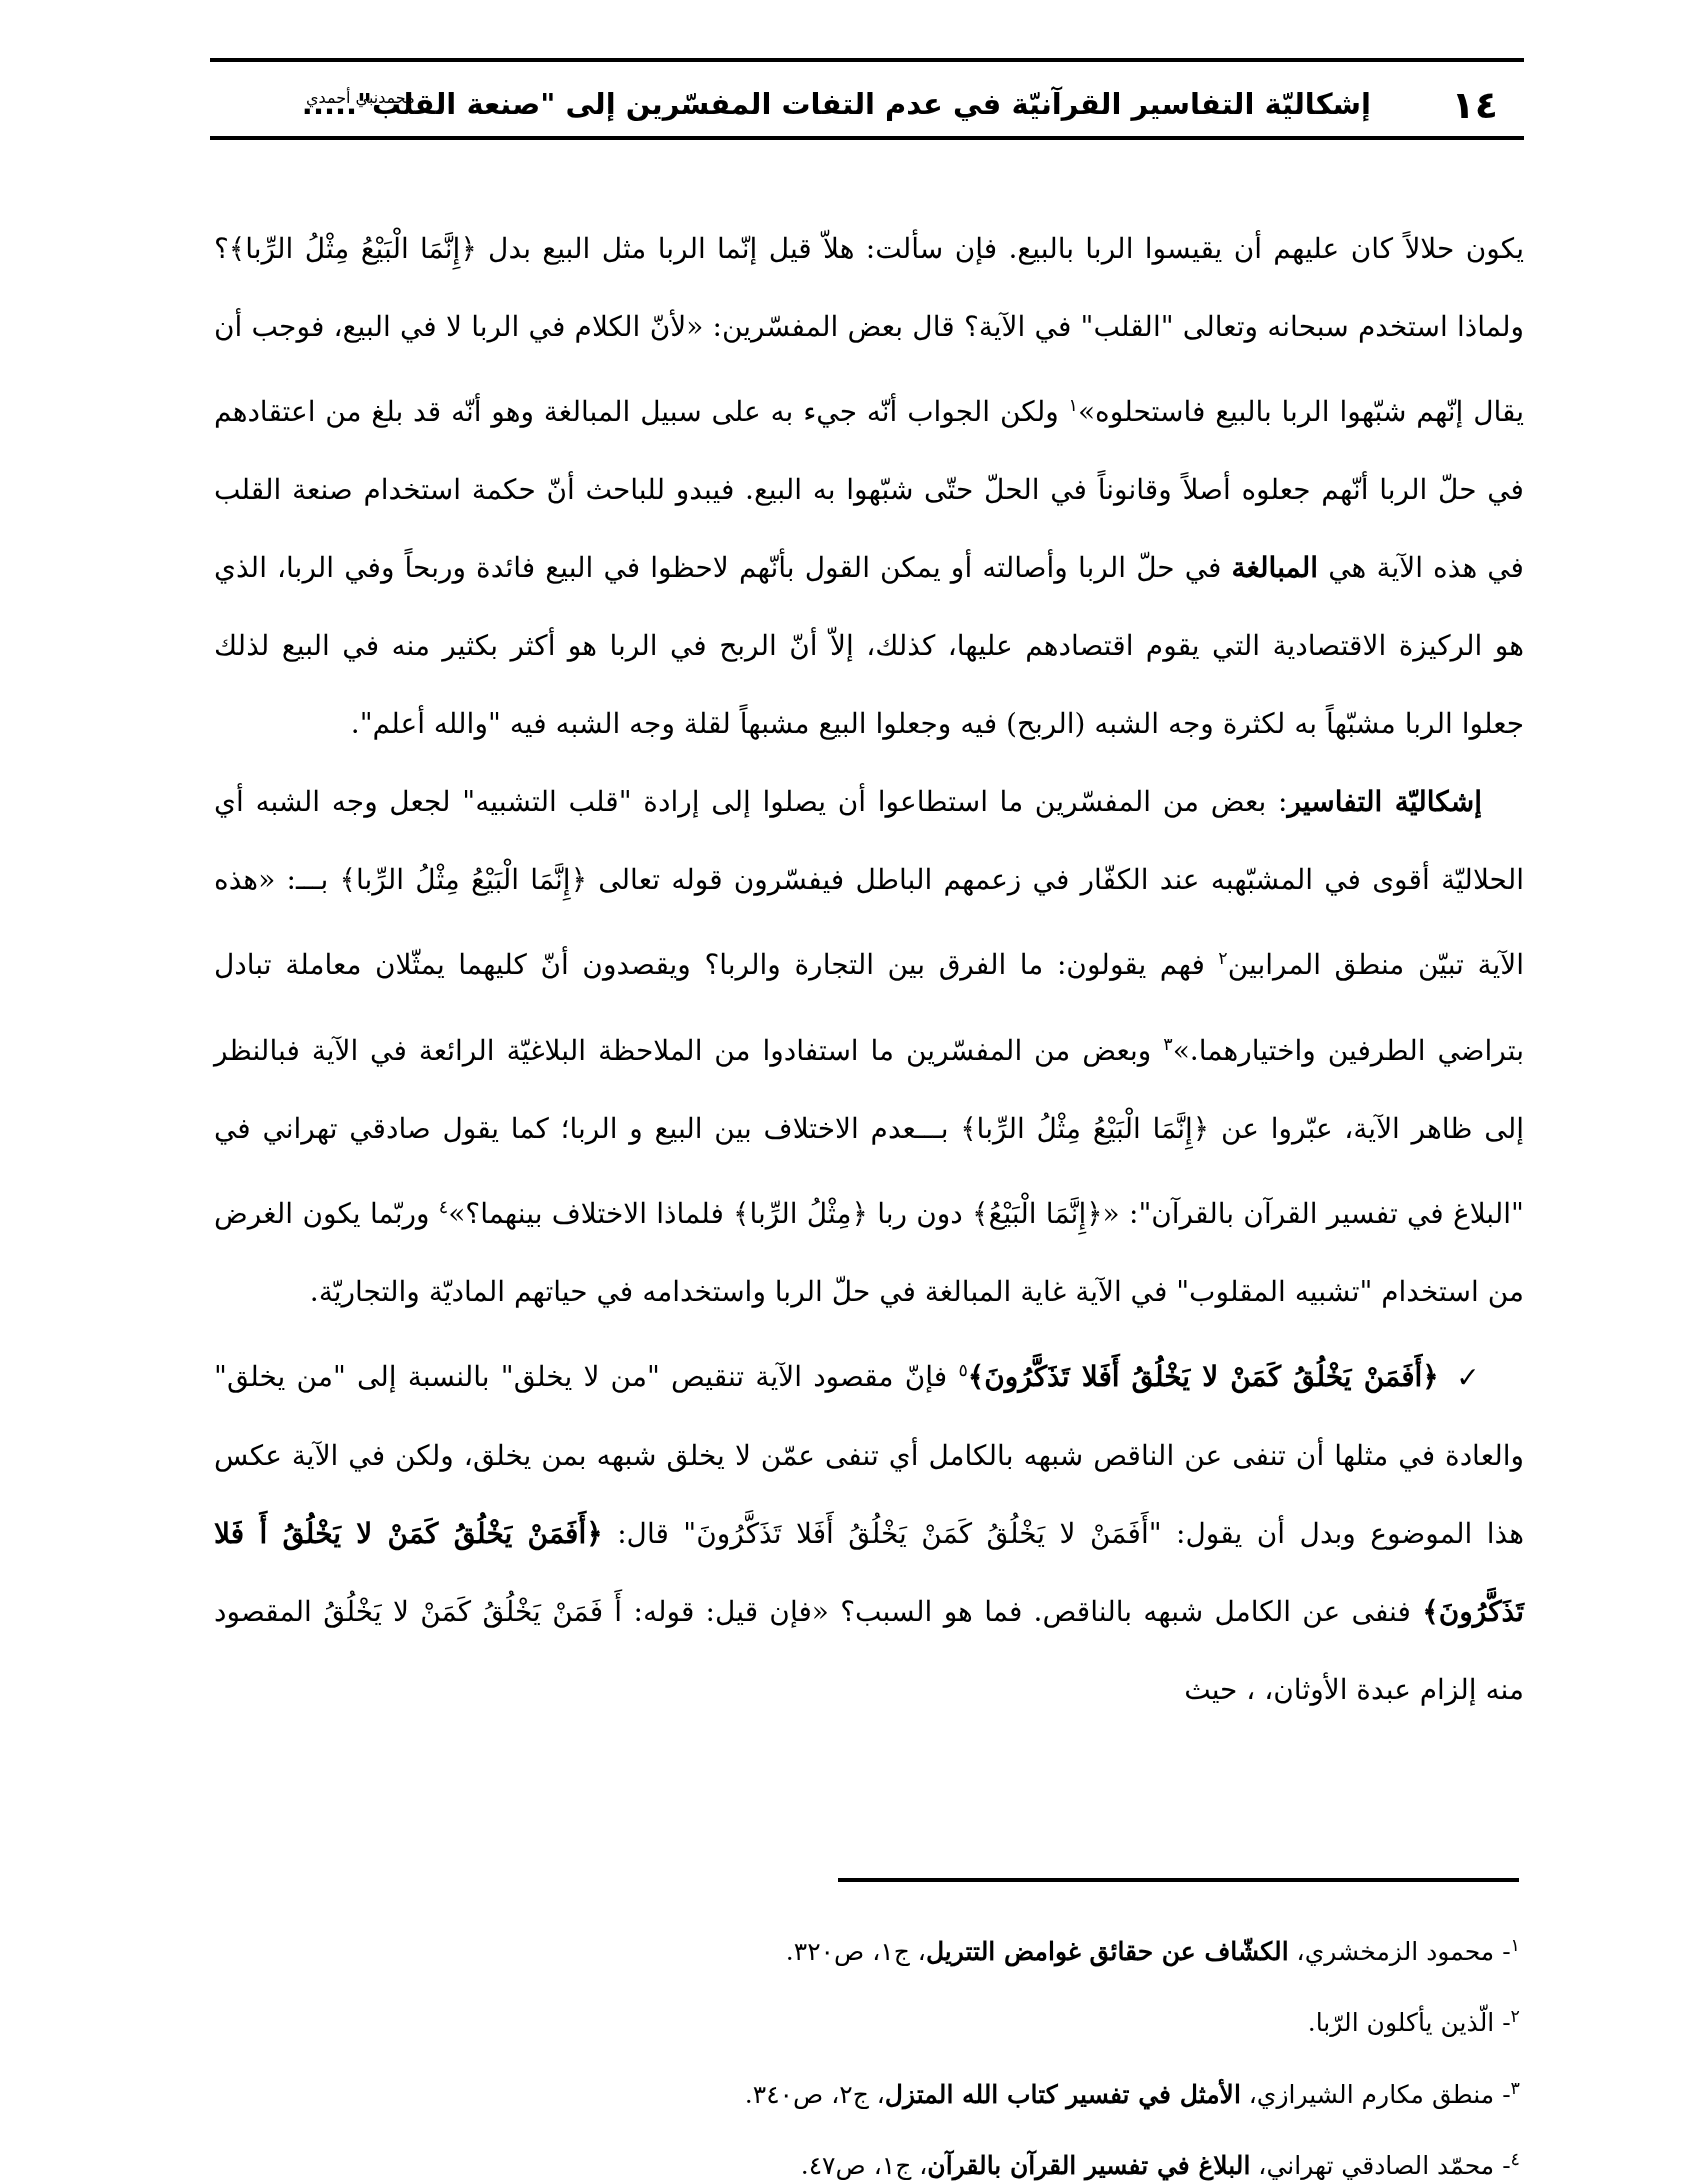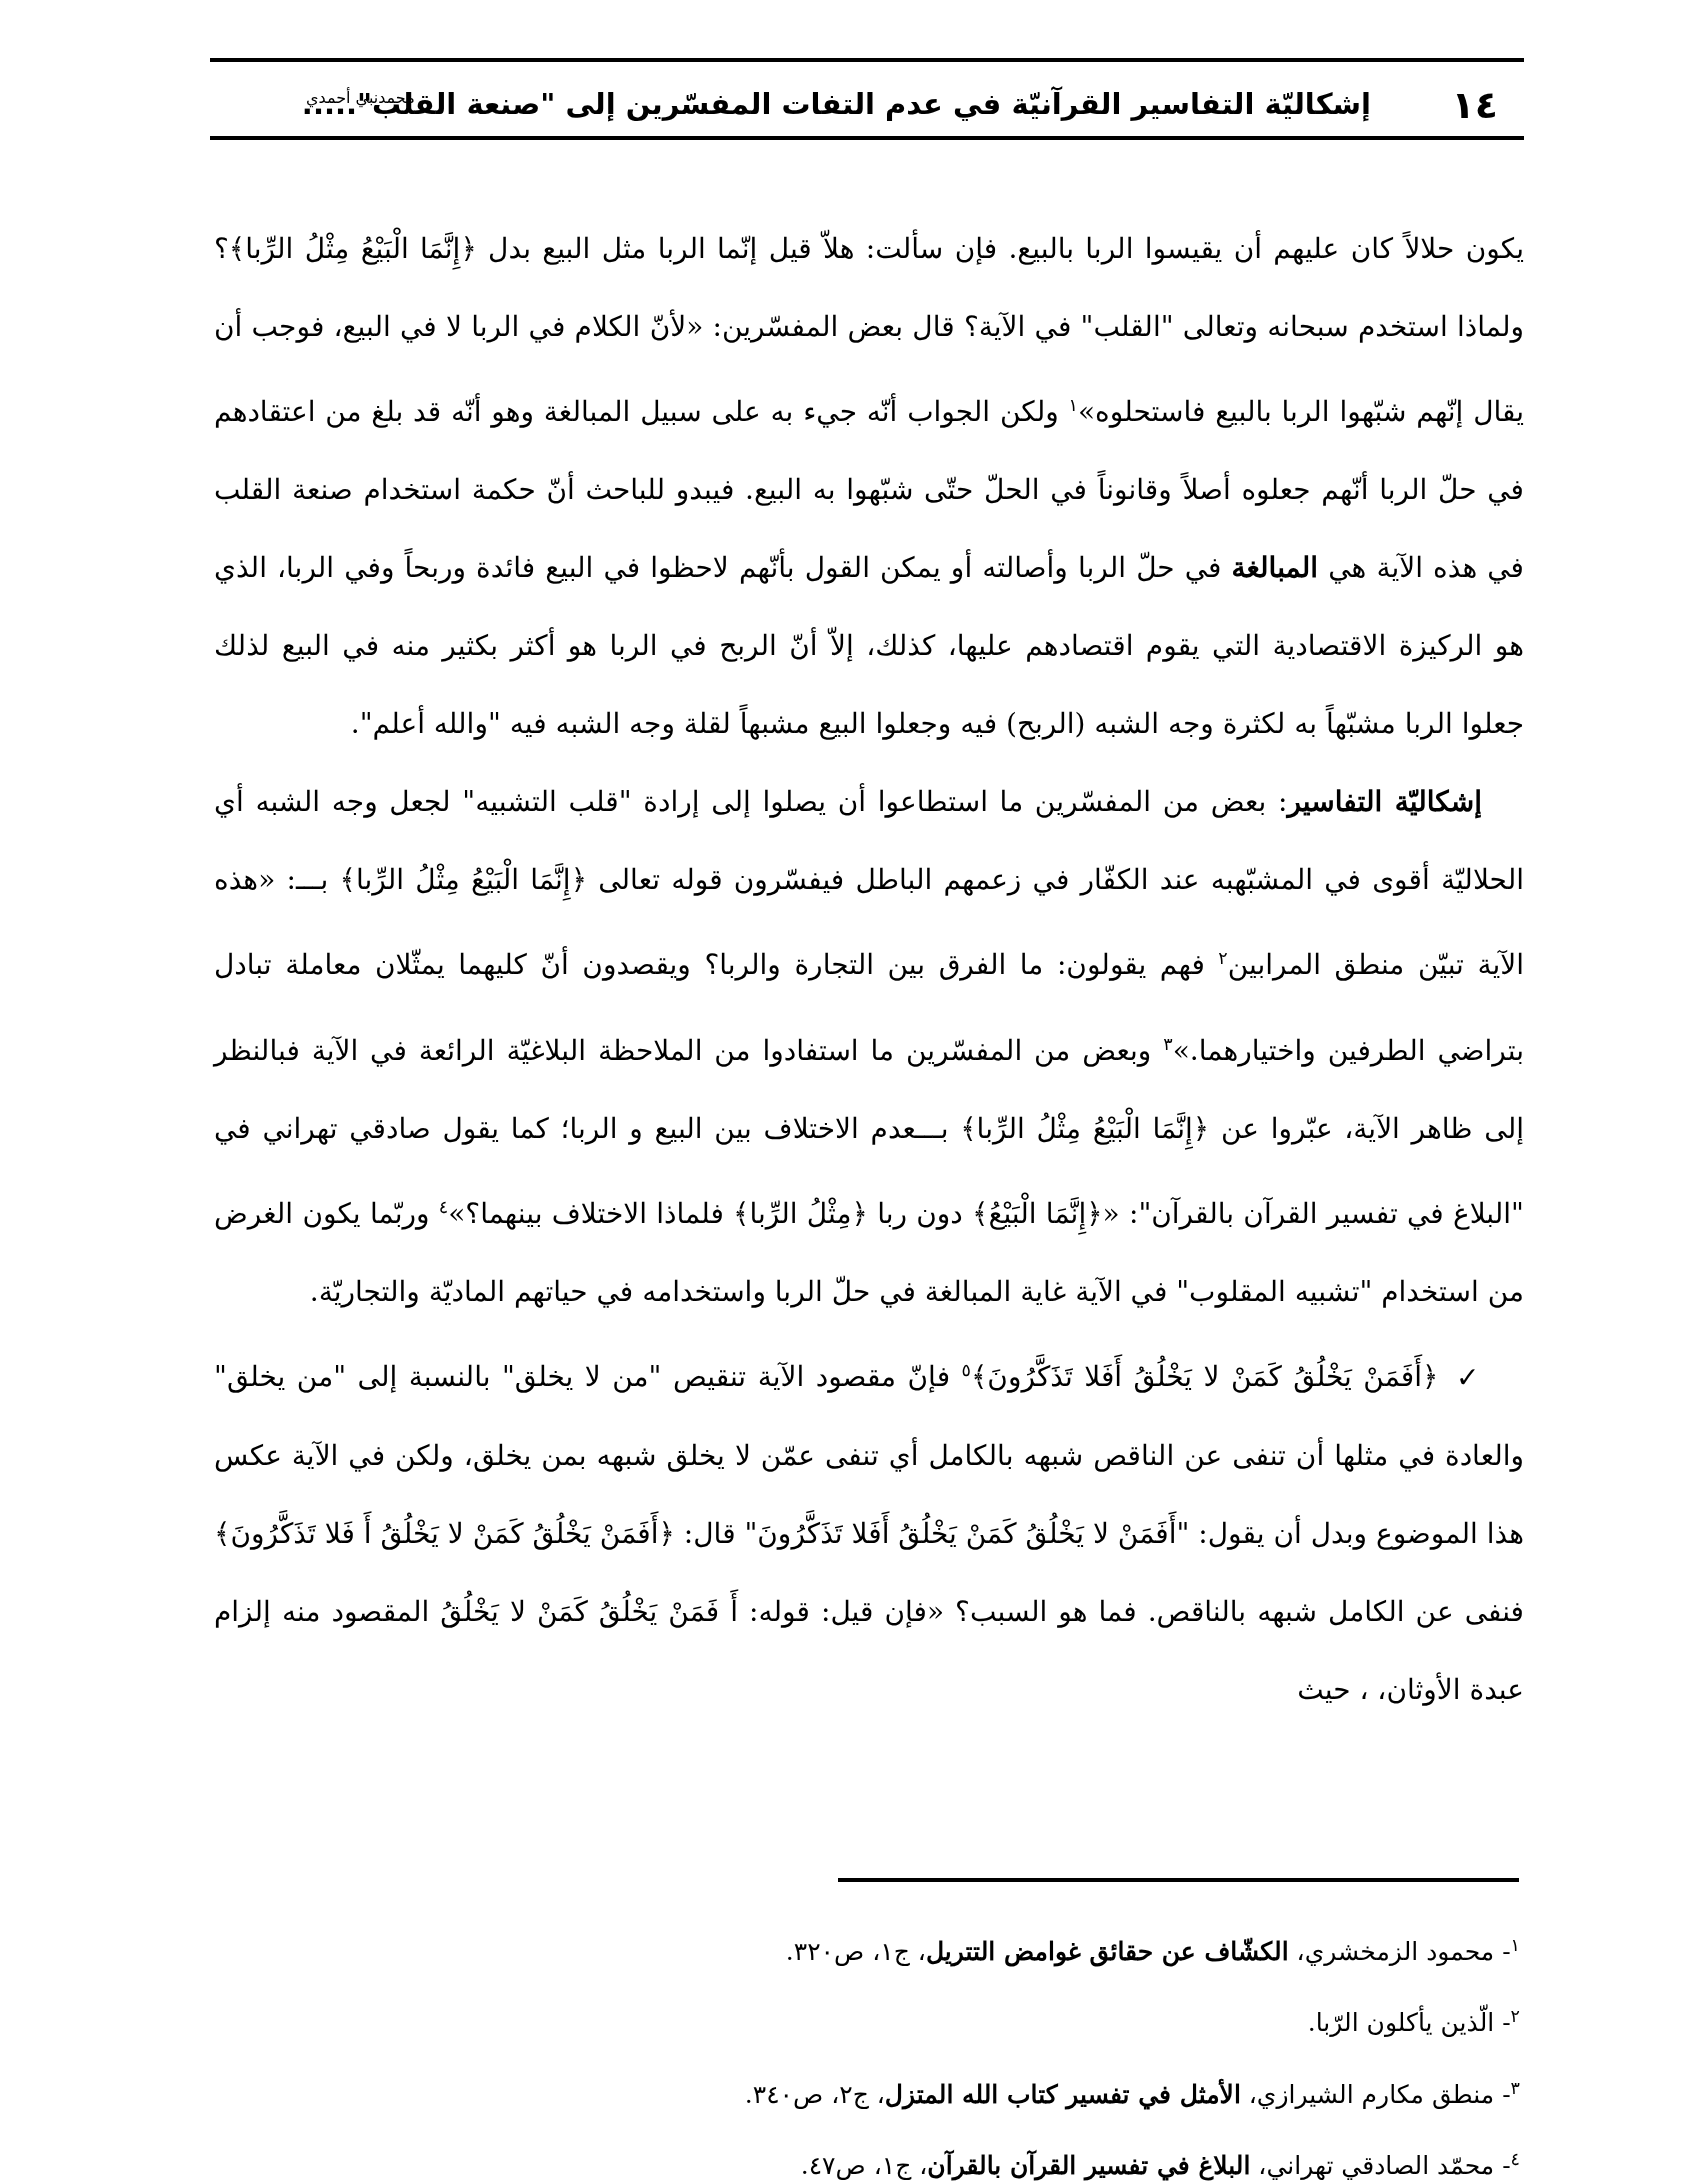--- a/index.html
+++ b/index.html
@@ -10,21 +10,21 @@
   #rule-bottom { left:210px; top:136px; width:1314px; height:4.4px; }
   .header { position:absolute; left:210px; top:70px; width:1314px; height:61px;
             direction:rtl; font-family:"DejaVu Sans", sans-serif; font-weight:bold; }
   .header .pagenum { position:absolute; right:26px; top:13px; font-size:38px;text-align:right; }
   .header .title { position:absolute; right:153px; top:16.6px; font-size:29px; }
   .header .author { position:absolute; left:96px; top:18.3px; font-size:16px; font-weight:normal; }
   .body-text { position:absolute; left:214px; top:210px; width:1310px;
                direction:rtl; text-align:justify; font-size:28px; line-height:78px; }
   .body-text p { margin:0; }
   .indent { text-indent:42px; }
-  .q { font-weight:normal; }
+  .q { font-weight:bold; }
   .check { font-family:"DejaVu Sans", sans-serif; margin-left:17.5px; }
   sup { font-size:17.5px; }
   #fn-rule { left:838px; top:1878px; width:681px; height:3.9px; }
   .footnotes { position:absolute; left:437px; top:1913px; width:1083px; direction:rtl;
                font-size:25px; line-height:65px; }
   .footnotes div { white-space:nowrap; }
   b { font-weight:bold; }
 </style>
 </head>
 <body>

